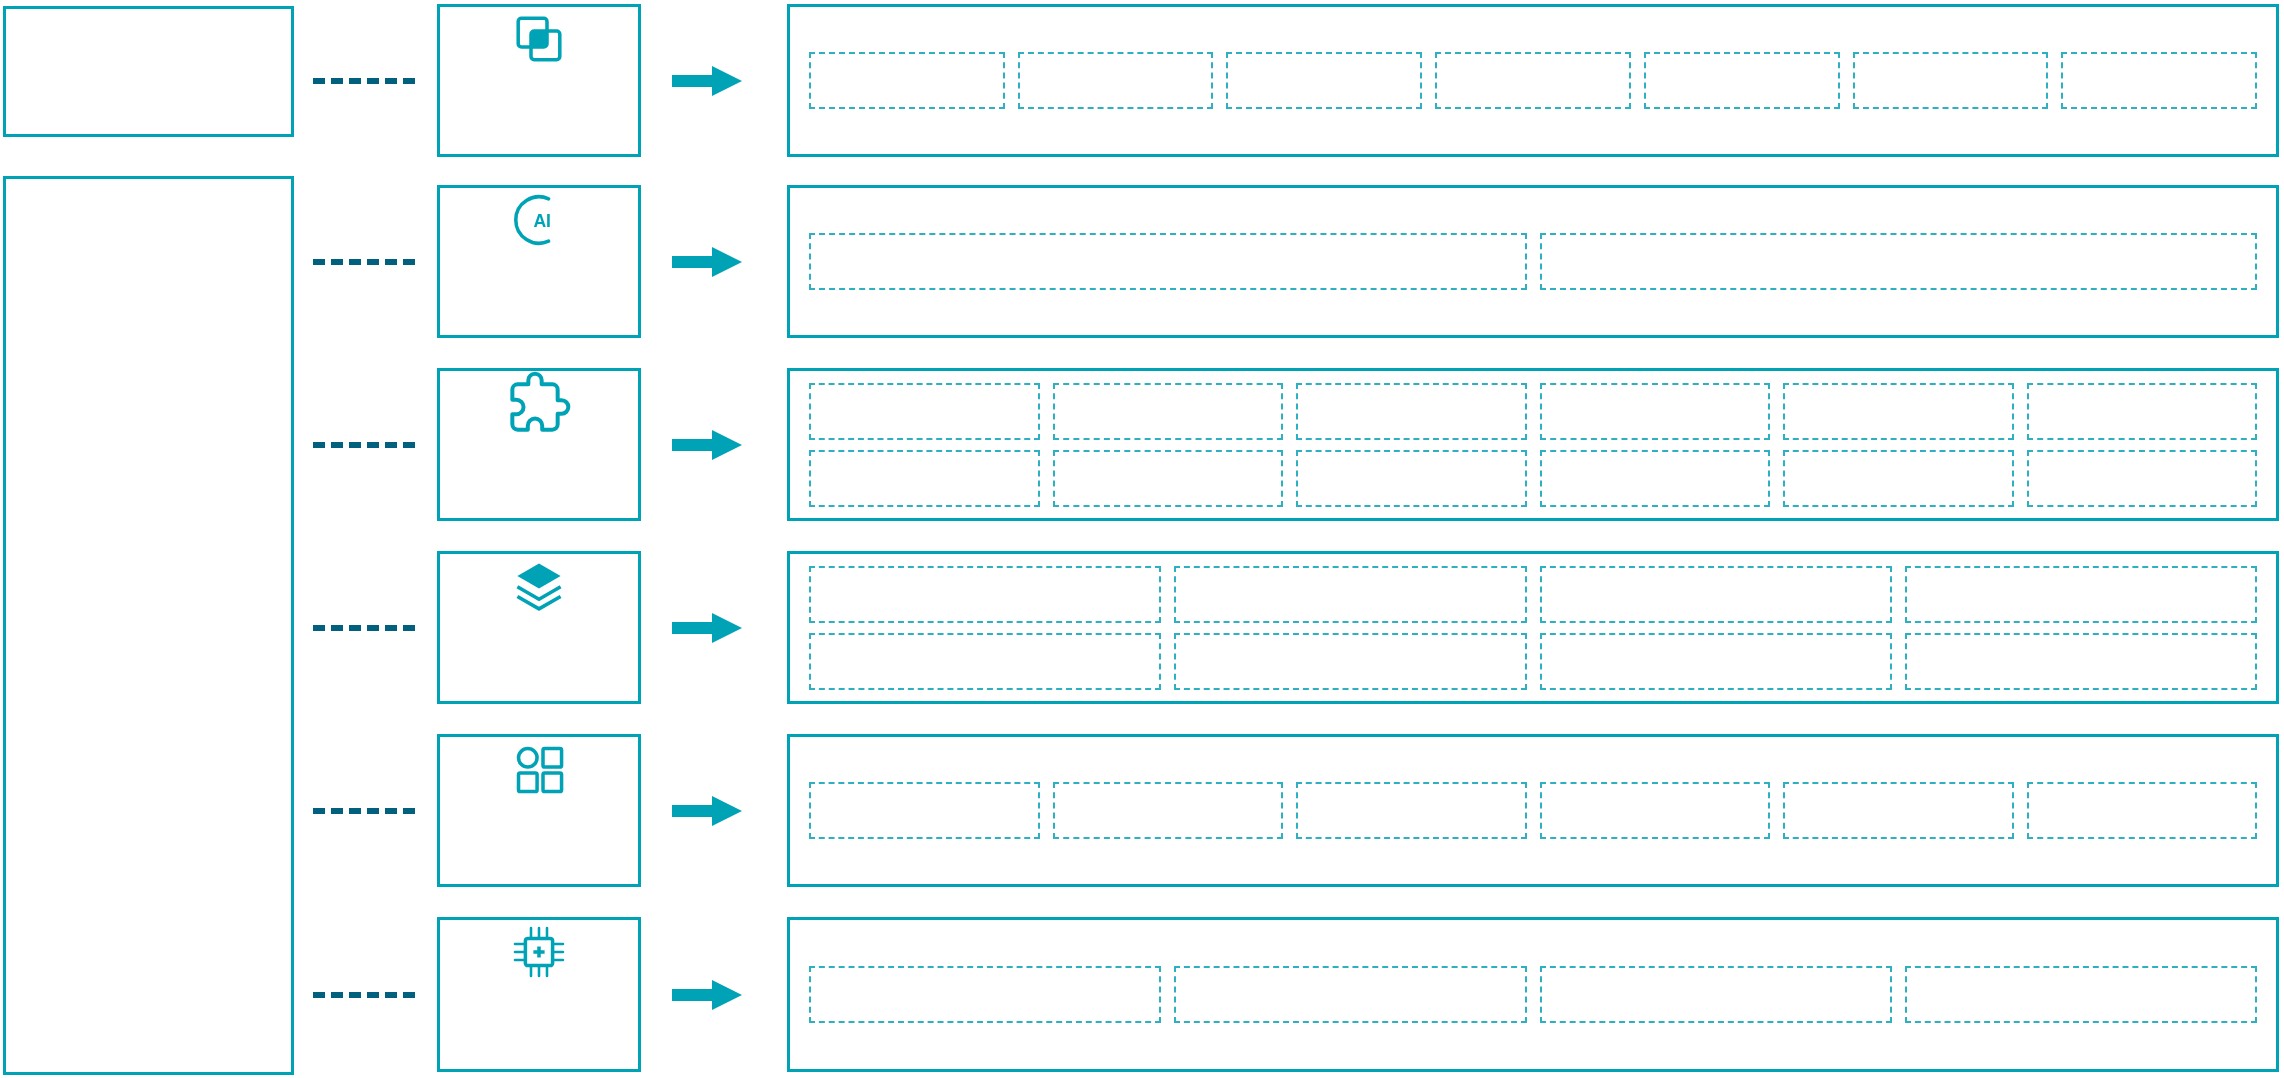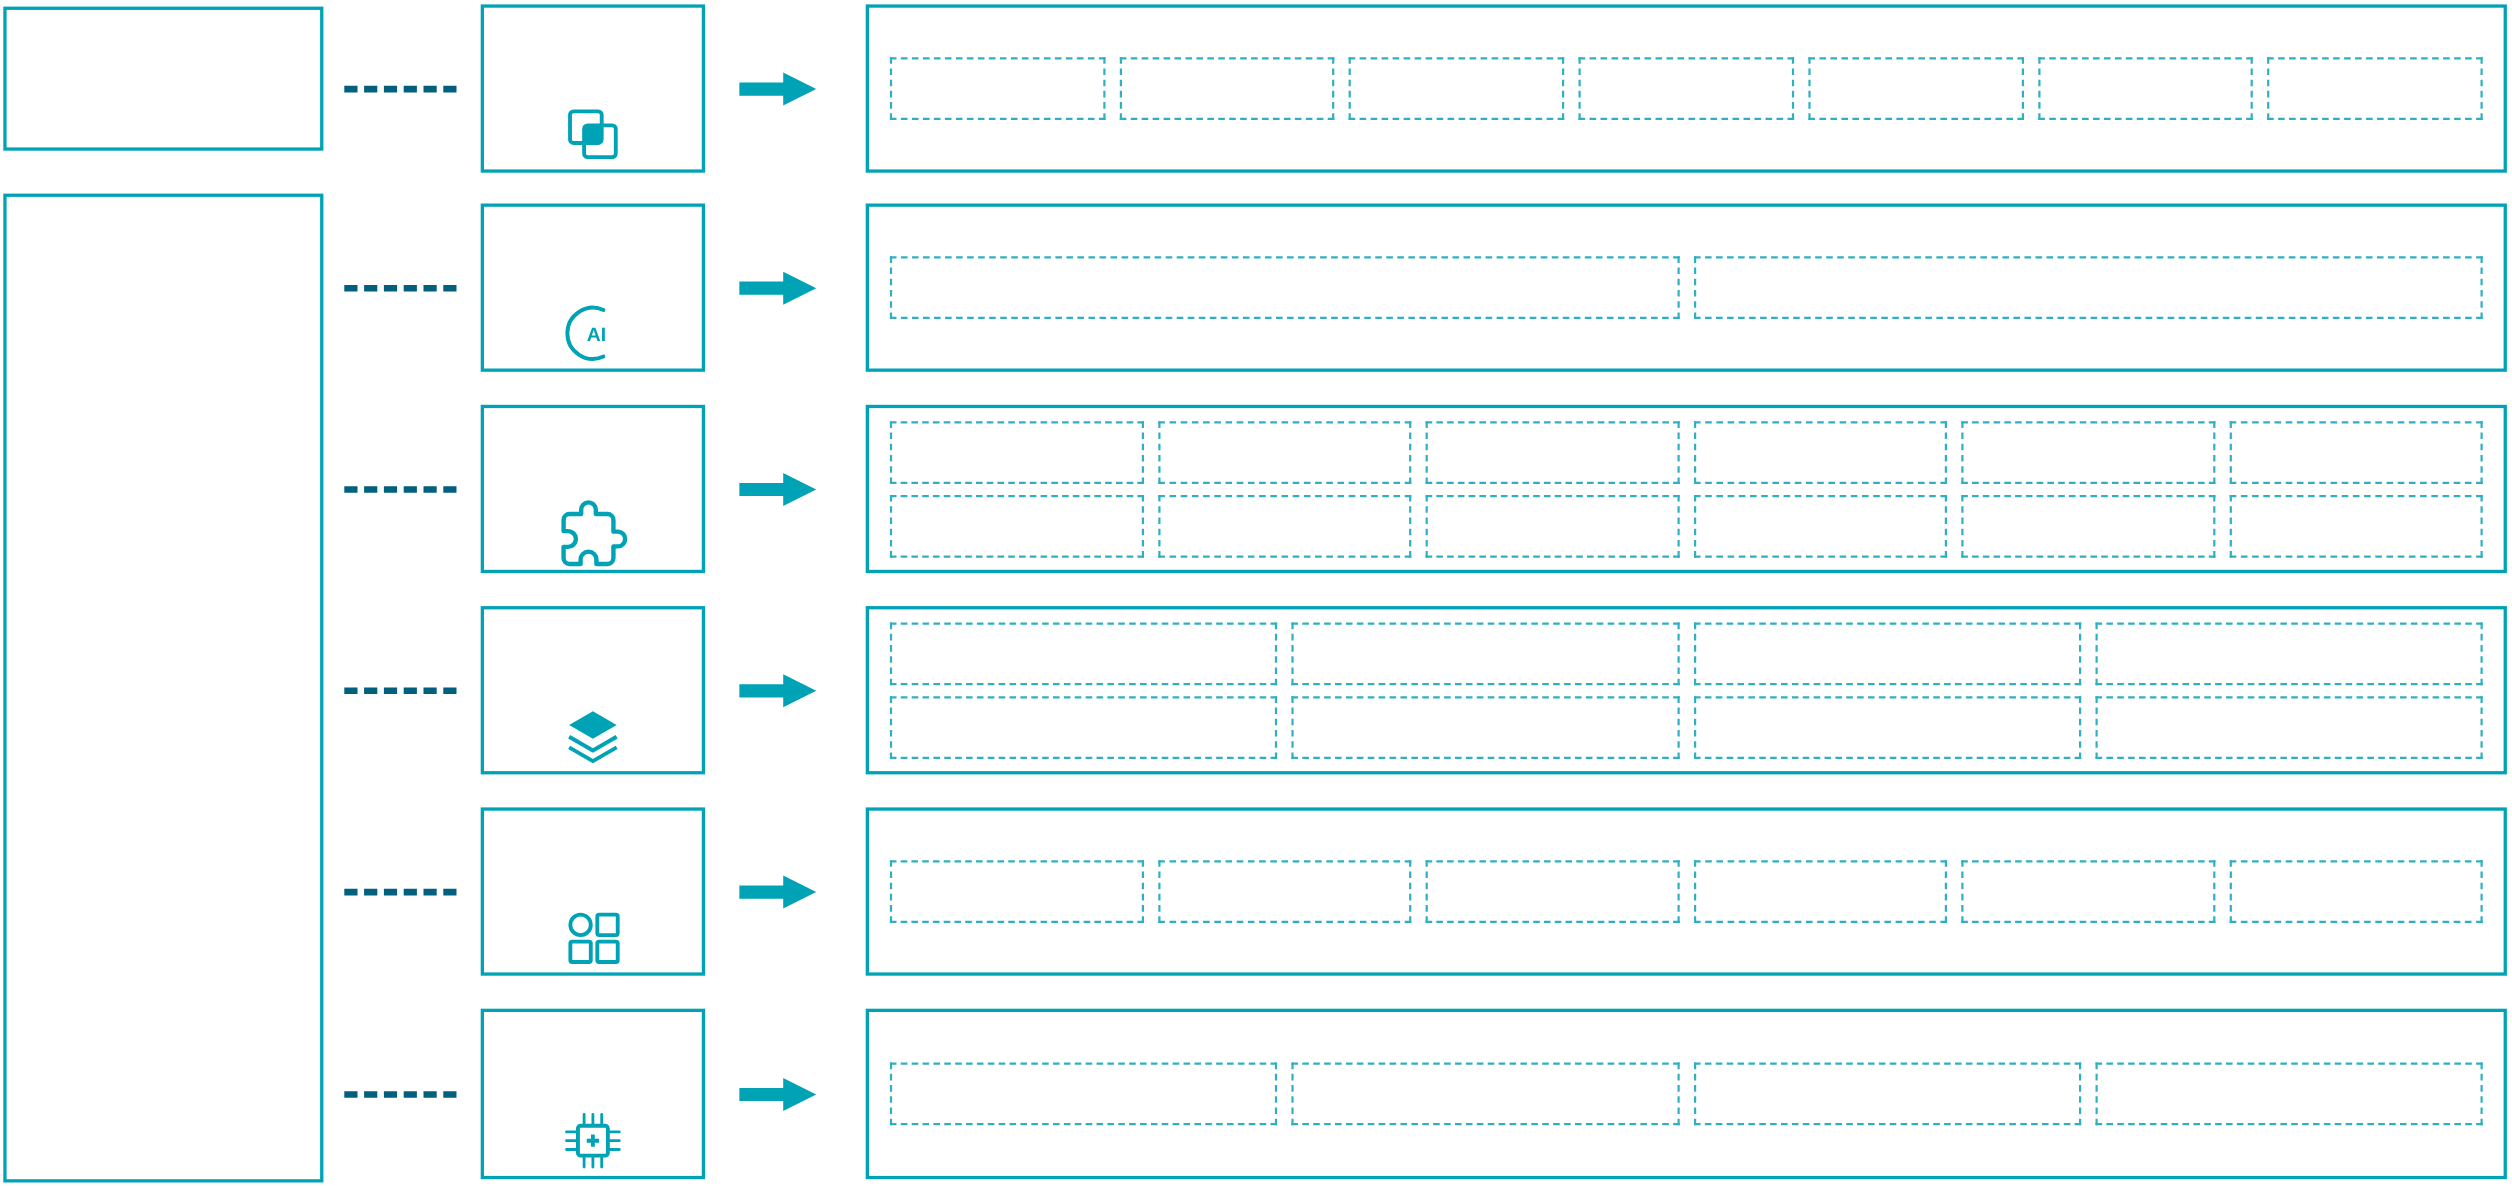--- a/index.html
+++ b/index.html
@@ -49,21 +49,21 @@
     border-top:6px dashed var(--connector);
     transform:translateY(-50%);
   }
   .icon-box{
     position:absolute;
     left:437px; top:0;
     width:204px; height:100%;
     border:3px solid var(--accent);
     background:#fff;
     display:flex;
-    align-items:flex-end;
+    align-items:flex-start;
     justify-content:center;
   }
   .icon-box svg{
     width:64px;
     height:64px;
     display:block;
   }
   .arrow{
     position:absolute;
     left:672px;

